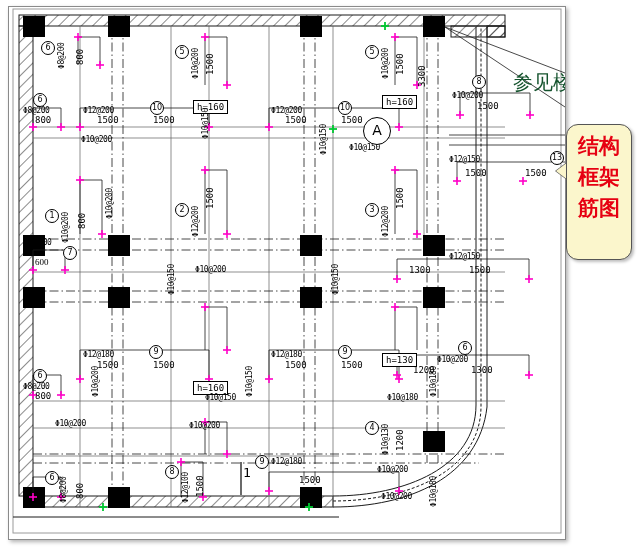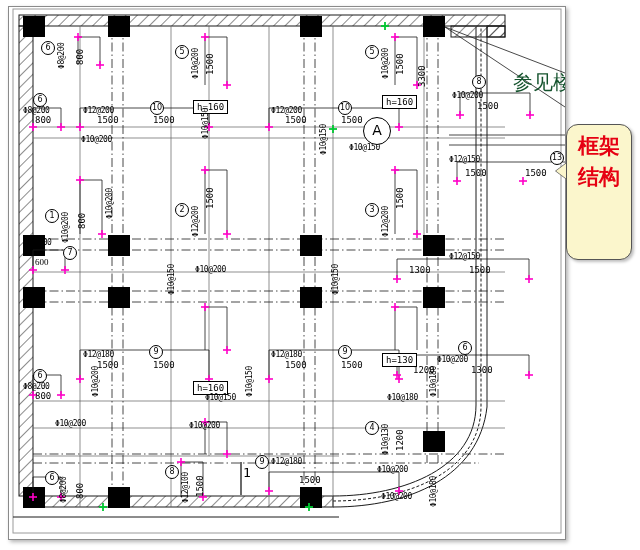--- a/index.html
+++ b/index.html
@@ -397,18 +397,19 @@
     <div class="bubble big" style="left:354px;top:110px;">A</div>
 
     <div class="cn" style="left:504px;top:62px;">参见楼</div>
 
     <div class="dim" style="left:234px;top:461px;font-size:13px;">1</div>
 
   </div>
 
   <div id="callout-tail"></div>
   <div id="callout">
+    <div class="ctxt">结构</div>
     <div class="ctxt">框架</div>
-    <div class="ctxt">结构</div>
+    <div class="ctxt">筋图</div>
   </div>
 
 
 </div>
 
 </body></html>

